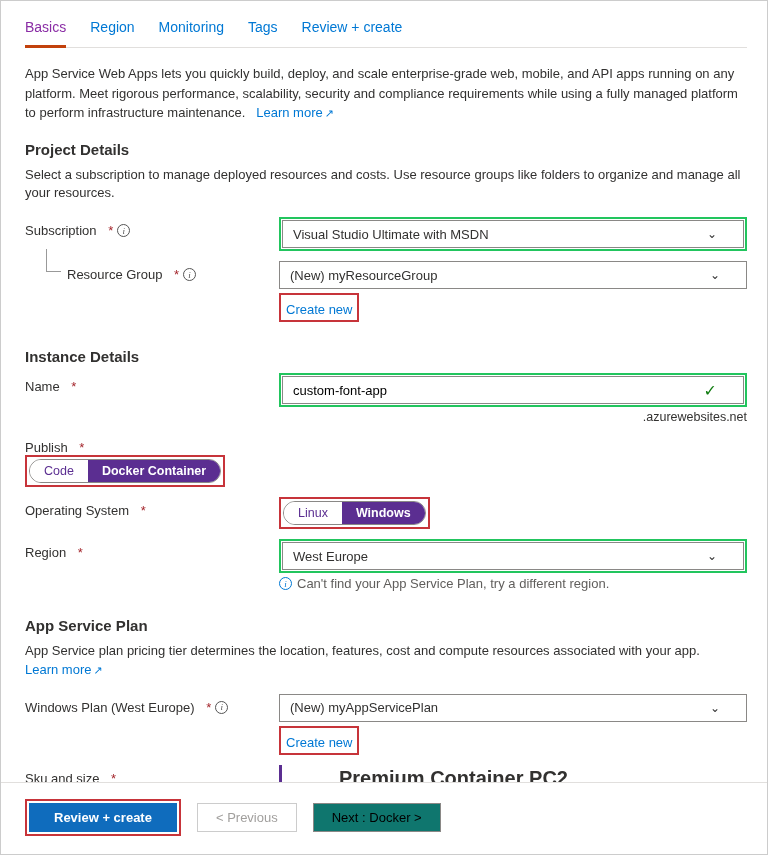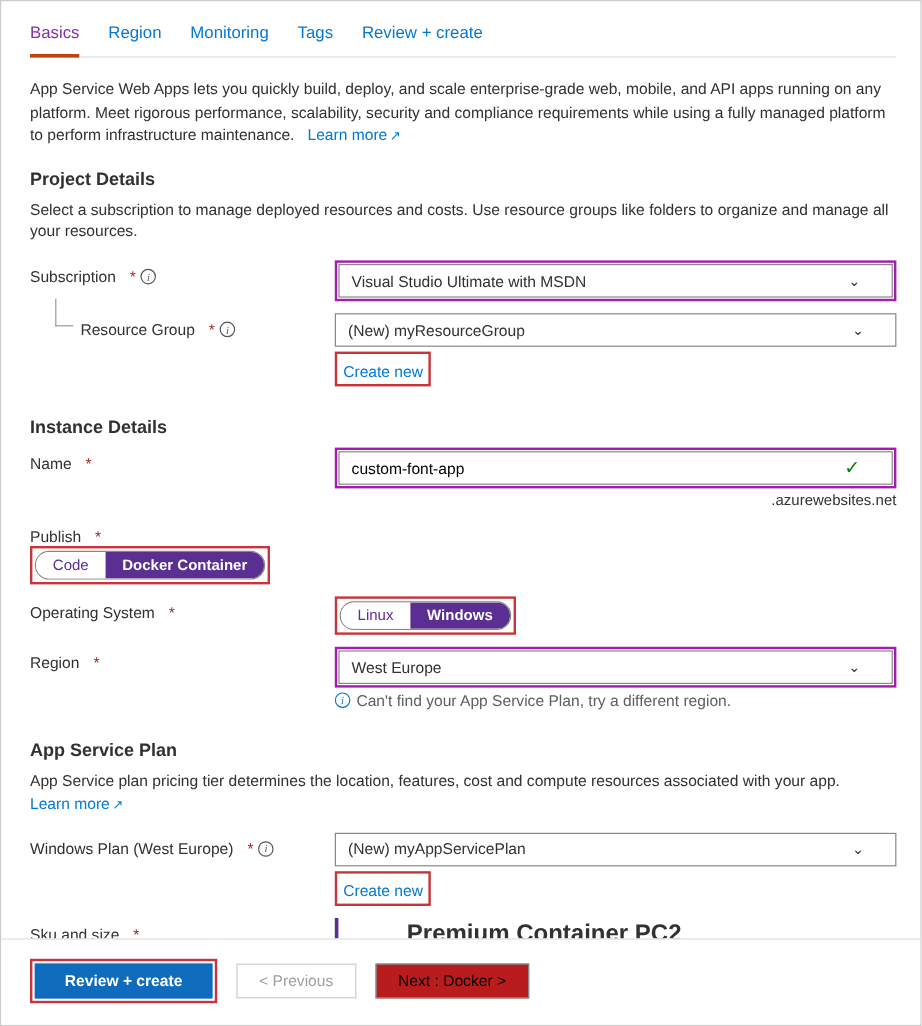--- a/index.html
+++ b/index.html
@@ -78,39 +78,39 @@
     padding: 5px 26px 5px 10px;
     height: 28px;
     position: relative;
   }
   .select { cursor:pointer; display:flex; align-items:center; justify-content:space-between;}
   .chev { font-size: 12px; color:#333; }
   .input input {
     border:none; outline:none; width:100%; font-size:13px; background:transparent;
   }
   .hl { border: 2px solid #c7343a; padding: 1px; display:inline-block; }
-  .hl-block { border: 2px solid #a21caf; }
+  .hl-block { border: 2px solid #22c55e; }
   .sublink { color:#0078d4; font-size:13px; margin-top:4px; cursor:pointer; display:inline-block; padding:2px 4px;}
   .pill-group { display:flex; border:1px solid #8a8886; border-radius:14px; overflow:hidden; width:fit-content;}
   .pill { padding:4px 14px; font-size:12.5px; cursor:pointer; background:#fff; color:#5b2e91;}
   .pill.selected { background:#5b2e91; color:#fff; font-weight:600; }
   .suffix { text-align:right; font-size:12.5px; color:#323130; margin-top:3px;}
   .helper { font-size:13px; color:#605e5c; margin-top:3px; display:flex; align-items:center; gap:5px;}
   .check { color:#107c10; font-size:16px; }
   .plan-box { border-left:3px solid #5b2e91; padding:2px 0 2px 12px;}
   .plan-box .t1 { font-weight:600; font-size:20px;padding-left:45px; }
   .plan-box .t2 { font-size:13px; margin:2px 0 4px; }
   .footer {
     position:absolute; bottom:0; left:0; right:0;
     border-top:1px solid #e1dfdd;
     padding:16px 20px 18px 24px;
     display:flex; gap:16px; align-items:center;
     background:#fff;
   }
-  .btn { font-size:13px; padding:6px 18px; border:1px solid #8a8886; background:#b91c1c; cursor:pointer;}
+  .btn { font-size:13px; padding:6px 18px; border:1px solid #8a8886; background:#0f766e; cursor:pointer;}
   .btn.primary { background:#0f6cbd; color:#fff; border-color:#0f6cbd; font-weight:600; padding:6px 24px;}
   .btn.disabled { color:#a19f9d; border-color:#ccc; background:#fff; cursor:default;}
   .gap-lg { margin-top:26px; }
 </style>
 </head>
 <body>
 
 <div class="content">
   <div class="tabs">
     <div class="tab active">Basics</div>

